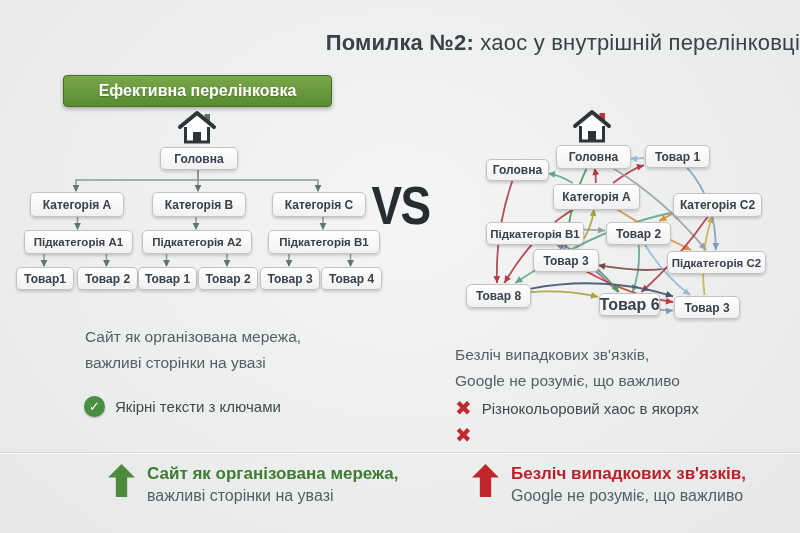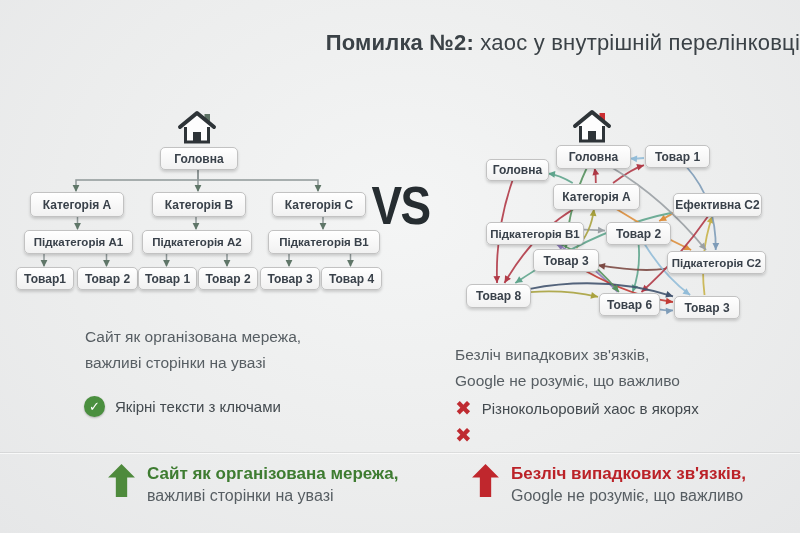--- a/index.html
+++ b/index.html
@@ -118,20 +118,21 @@
       <path d="M 560.333197048852 244 Q 589.6594724557481 256.80711060467337 618.9339595912091 292" fill="none" stroke="#57925f" stroke-width="1.8" stroke-opacity="0.9"></path>
       <polygon points="618.9339595912091,292 611.8435619956293,288.7927797181054 617.0713307840703,284.4441668939278" fill="#57925f"></polygon>
       <path d="M 512.6604042523549 180 Q 495.13414885673734 230.2107049863334 497.0618070282573 283" fill="none" stroke="#b13a47" stroke-width="1.8" stroke-opacity="0.9"></path>
       <polygon points="497.0618070282573,283 493.408629267782,276.1287343050666 500.20410015452273,275.88059033987895" fill="#b13a47"></polygon>
     </svg>
 
   <div class="title">
     <b>Помилка №2:</b><span> хаос у внутрішній перелінковці</span>
   </div>
 
+  <div class="banner green">Ефективна перелінковка</div>
 
   <svg class="house" style="left:177px;top:110px" width="40" height="36" viewBox="0 0 40 36">
     <rect class="chimney" x="27.5" y="4" width="5.5" height="11" fill="#5d7265"></rect>
     <rect x="8.5" y="15" width="23" height="17" fill="#fdfdfd" stroke="#2e3438" stroke-width="3"></rect>
     <path d="M3 17 L20 3 L37 17" fill="#fdfdfd" stroke="#2e3438" stroke-width="4" stroke-linecap="round" stroke-linejoin="round"></path>
     <rect x="16" y="22" width="8" height="10" fill="#2e3438"></rect>
   </svg>
 
   <svg class="house" style="left:572px;top:109px" width="40" height="36" viewBox="0 0 40 36">
     <rect class="chimney" x="27.5" y="4" width="5.5" height="11" fill="#cc2f33"></rect>
@@ -151,27 +152,27 @@
       <div class="box" style="left: 16px; top: 267px; width: 56px; height: 21px; font-size: 12px; text-align: right;">Товар1</div>
       <div class="box" style="left: 77px; top: 267px; width: 59px; height: 21px; font-size: 12px;">Товар 2</div>
       <div class="box" style="left: 138px; top: 267px; width: 57px; height: 21px; font-size: 12px;">Товар 1</div>
       <div class="box" style="left: 198px; top: 267px; width: 58px; height: 21px; font-size: 12px;">Товар 2</div>
       <div class="box" style="left: 260px; top: 267px; width: 58px; height: 21px; font-size: 12px;">Товар 3</div>
       <div class="box" style="left: 321px; top: 267px; width: 59px; height: 21px; font-size: 12px;">Товар 4</div>
       <div class="box" style="left: 556px; top: 145px; width: 73px; height: 22px; font-size: 12px;">Головна</div>
       <div class="box" style="left: 645px; top: 145px; width: 63px; height: 21px; font-size: 12px;">Товар 1</div>
       <div class="box" style="left: 486px; top: 159px; width: 61px; height: 20px; font-size: 12px;">Головна</div>
       <div class="box" style="left: 553px; top: 184px; width: 85px; height: 24px; font-size: 12px;">Категорія A</div>
-      <div class="box" style="left: 673px; top: 193px; width: 87px; height: 22px; font-size: 12px;">Ефективна C2</div>
+      <div class="box" style="left: 673px; top: 193px; width: 87px; height: 22px; font-size: 12px;">Категорія C2</div>
       <div class="box" style="left: 486px; top: 222px; width: 96px; height: 21px; font-size: 11.5px;">Підкатегорія B1</div>
       <div class="box" style="left: 606px; top: 222px; width: 63px; height: 21px; font-size: 12px;">Товар 2</div>
       <div class="box" style="left: 533px; top: 249px; width: 64px; height: 21px; font-size: 12px;">Товар 3</div>
       <div class="box" style="left: 667px; top: 251px; width: 97px; height: 21px; font-size: 11.5px;">Підкатегорія C2</div>
       <div class="box" style="left: 466px; top: 284px; width: 63px; height: 22px; font-size: 12px; border-radius: 6px;">Товар 8</div>
-      <div class="box" style="left: 599px; top: 293px; width: 59px; height: 21px; font-size: 12px;">Товар 6</div>
+      <div class="box" style="left: 599px; top: 293px; width: 59px; height: 21px; font-size: 16px;">Товар 6</div>
       <div class="box" style="left: 674px; top: 296px; width: 64px; height: 21px; font-size: 12px;">Товар 3</div>
     </div>
 
   <div class="vs">VS</div>
 
   <div class="desc" style="left:85px;top:324px">
     <div>Сайт як організована мережа,</div>
     <div>важливі сторінки на увазі</div>
   </div>
 

